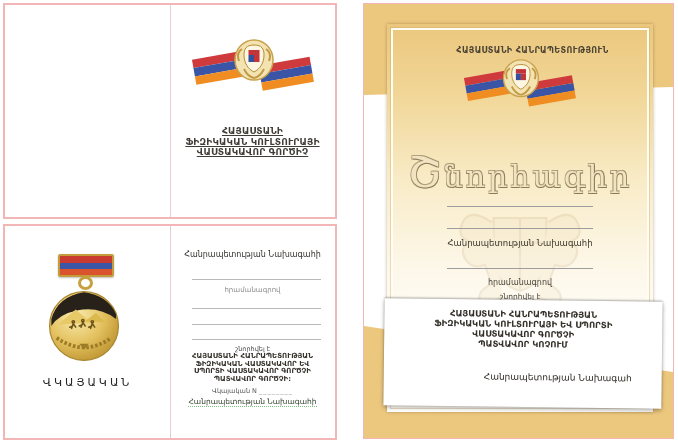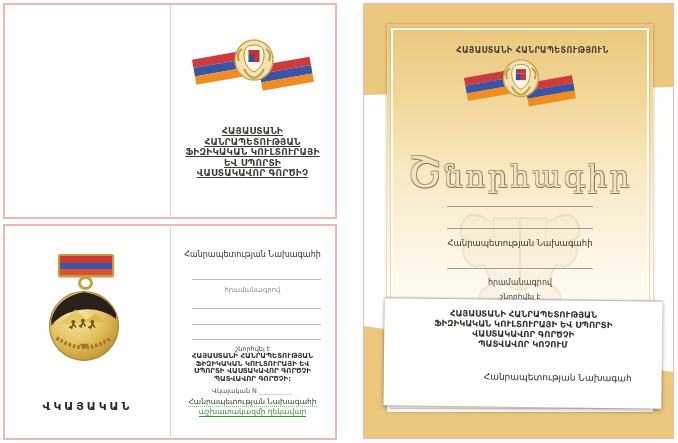--- a/index.html
+++ b/index.html
@@ -21,21 +21,21 @@
 
   
   .medal{position:absolute;left:50%;top:28px;width:76px;margin-left:-40px;}
   .medal-bar{width:52px;height:19px;margin:0 auto;border:2px solid #c39c3c;border-radius:2px;
              overflow:hidden;box-shadow:0 1px 2px rgba(0,0,0,.25);}
   .medal-bar .s1{height:7px;background:#c93a30;}
   .medal-bar .s2{height:6px;background:#3c55a4;}
   .medal-bar .s3{height:6px;background:#d9542c;}
   .medal-link{width:9px;height:8px;margin:-1px auto 0;border:3px solid #c7a040;border-radius:50%;}
   .medal-disc{width:72px;height:76px;margin:-2px auto 0;}
-  .vkayakan{position:absolute;left:0;right:0;top:174px;font-size:11px;font-weight:bold;
+  .vkayakan{position:absolute;left:0;right:0;top:150px;font-size:11px;font-weight:normal;
             letter-spacing:3px;color:#262626;}
 
   
   .form{position:absolute;left:0;right:0;top:0;bottom:0;}
   .f-pres{position:absolute;left:0;right:0;top:24px;font-size:8px;color:#33302c;}
   .rule{position:absolute;left:22px;right:14px;height:1px;background:#b9b9b9;}
   .f-decree{position:absolute;left:0;right:0;top:60px;font-size:7px;color:#8d8d8d;}
   .f-awarded{position:absolute;left:0;right:0;top:119px;font-size:6.5px;color:#4b4b4b;}
   .f-award{position:absolute;left:0;right:0;top:127px;font-size:7px;font-weight:bold;
            line-height:7.6px;color:#37332e;}
@@ -102,23 +102,21 @@
           <ellipse cx="62" cy="21" rx="19" ry="20" fill="#f3e3b2" stroke="#c8a24c" stroke-width="1.5"></ellipse>
           <path d="M50,10 q-6,4 -3,12 M74,10 q6,4 3,12 M52,30 q4,8 10,9 M72,30 q-4,8 -10,9" fill="none" stroke="#c39a44" stroke-width="2"></path>
           <path d="M62,6 C54,6 52,10 52,16 C52,24 56,30 62,33 C68,30 72,24 72,16 C72,10 70,6 62,6 Z" fill="#fdf6e2" stroke="#b68c30"></path>
           <rect x="56.5" y="11" width="11" height="5" fill="#c23438"></rect>
           <rect x="56.5" y="16" width="5.5" height="7" fill="#31509e"></rect>
           <rect x="62" y="16" width="5.5" height="7" fill="#c23438"></rect>
         </g>
       </svg>
       <div class="cover-title ctr">
         <div>ՀԱՅԱՍՏԱՆԻ</div>
-        <div>ՀԱՆՐԱՊԵՏՈՒԹՅԱՆ</div>
         <div>ՖԻԶԻԿԱԿԱՆ ԿՈՒԼՏՈՒՐԱՅԻ</div>
-        <div>ԵՎ ՍՊՈՐՏԻ</div>
         <div>ՎԱՍՏԱԿԱՎՈՐ ԳՈՐԾԻՉ</div>
       </div>
     </div>
   </div>
 
   <div class="card card-inside">
     <div class="fold-line"></div>
 
     <div class="half half-l">
       <div class="medal">
@@ -159,33 +157,30 @@
       <div class="form">
         <div class="f-pres ctr">Հանրապետության Նախագահի</div>
         <div class="rule" style="top:53px"></div>
         <div class="f-decree ctr">հրամանագրով</div>
         <div class="rule" style="top:82px"></div>
         <div class="rule" style="top:98px"></div>
         <div class="rule" style="top:113px"></div>
         <div class="f-awarded ctr">շնորհվել է</div>
         <div class="f-award ctr">
           <div>ՀԱՅԱՍՏԱՆԻ ՀԱՆՐԱՊԵՏՈՒԹՅԱՆ</div>
-          <div>ՖԻԶԻԿԱԿԱՆ ԿՈՒԼՏՈՒՐԱՅԻ ԵՎ</div>
+          <div>ՖԻԶԻԿԱԿԱՆ ՎԱՍՏԱԿԱՎՈՐ ԵՎ</div>
           <div>ՍՊՈՐՏԻ ՎԱՍՏԱԿԱՎՈՐ ԳՈՐԾՉԻ</div>
           <div>ՊԱՏՎԱՎՈՐ ԳՈՐԾՉԻ:</div>
         </div>
         <div class="f-number ctr">
           <span>Վկայական N</span>
           <span class="blank">________</span>
         </div>
         <div class="f-sig1 ctr">
           <span>Հանրապետության Նախագահի</span>
-        </div>
-        <div class="f-sig2 ctr">
-          <span>աշխատակազմի ղեկավար</span>
         </div>
       </div>
     </div>
   </div>
 
   <div class="diploma">
     <div class="gold-top"></div>
     <div class="gold-bottom"></div>
 
     <div class="page">

